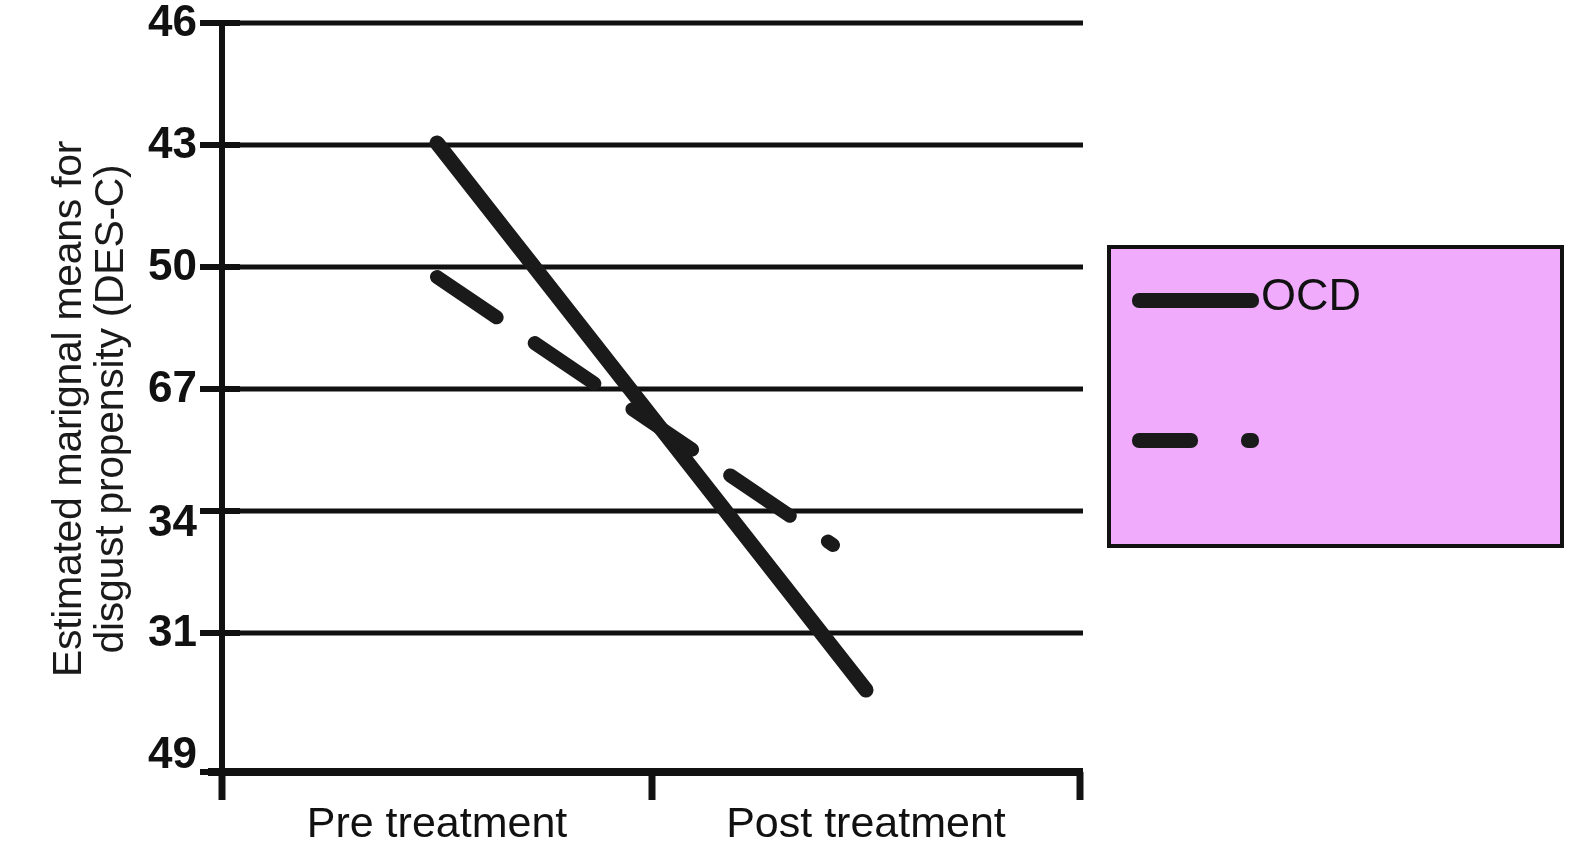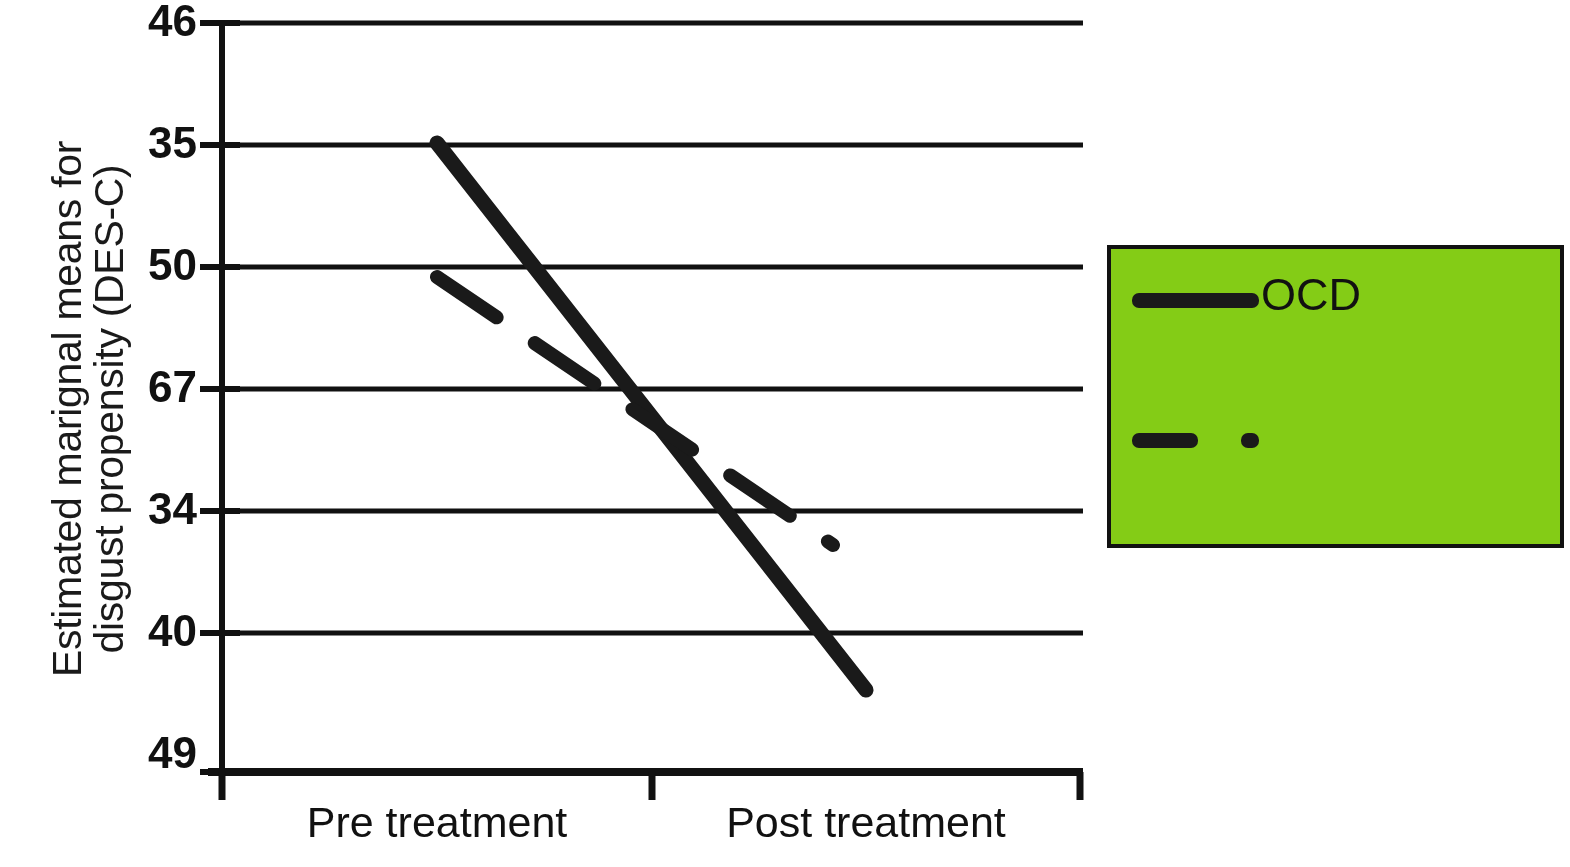--- a/index.html
+++ b/index.html
@@ -34,21 +34,21 @@
 
   .xtick-label{
     position:absolute; font-size:43px; font-weight:400;
     color:#111; white-space:nowrap; text-align:center;
   }
 
   
   #legend{
     position:absolute; left:1107px; top:245px;
     width:457px; height:303px;
-    border:4px solid #111; background:#84cc16;
+    border:4px solid #111; background:#f0abfc;
     box-sizing:border-box;
   }
   .legend-row{position:absolute;left:0;width:100%;}
   #legend-row-ocd{top:20px;height:70px;}
   #legend-row-other{top:160px;height:130px;}
 
   .legend-text{
     position:absolute; font-size:45px; font-weight:400;
     color:#111; line-height:1.07; white-space:pre-line;
   }
@@ -62,25 +62,25 @@
 
 <div id="figure">
 
   <div id="ylabel-wrap">
     <div class="yline">Estimated marignal means for</div>
     <div class="yline">disgust propensity (DES-C)</div>
   </div>
 
   <div id="ytick-labels">
     <div class="ytick-label" style="top:-1px">46</div>
-    <div class="ytick-label" style="top:121px">35</div>
+    <div class="ytick-label" style="top:121px">43</div>
     <div class="ytick-label" style="top:243px">50</div>
     <div class="ytick-label" style="top:365px">67</div>
-    <div class="ytick-label" style="top:487px">34</div>
-    <div class="ytick-label" style="top:609px">40</div>
+    <div class="ytick-label" style="top:499px">34</div>
+    <div class="ytick-label" style="top:609px">31</div>
     <div class="ytick-label" style="top:731px">49</div>
   </div>
 
   <svg class="svg-layer" viewBox="0 0 1570 867">
 
     <g stroke="#111111" stroke-width="5" fill="none">
       <line x1="222" y1="23" x2="1083" y2="23"></line>
       <line x1="222" y1="145" x2="1083" y2="145"></line>
       <line x1="222" y1="267" x2="1083" y2="267"></line>
       <line x1="222" y1="389" x2="1083" y2="389"></line>

